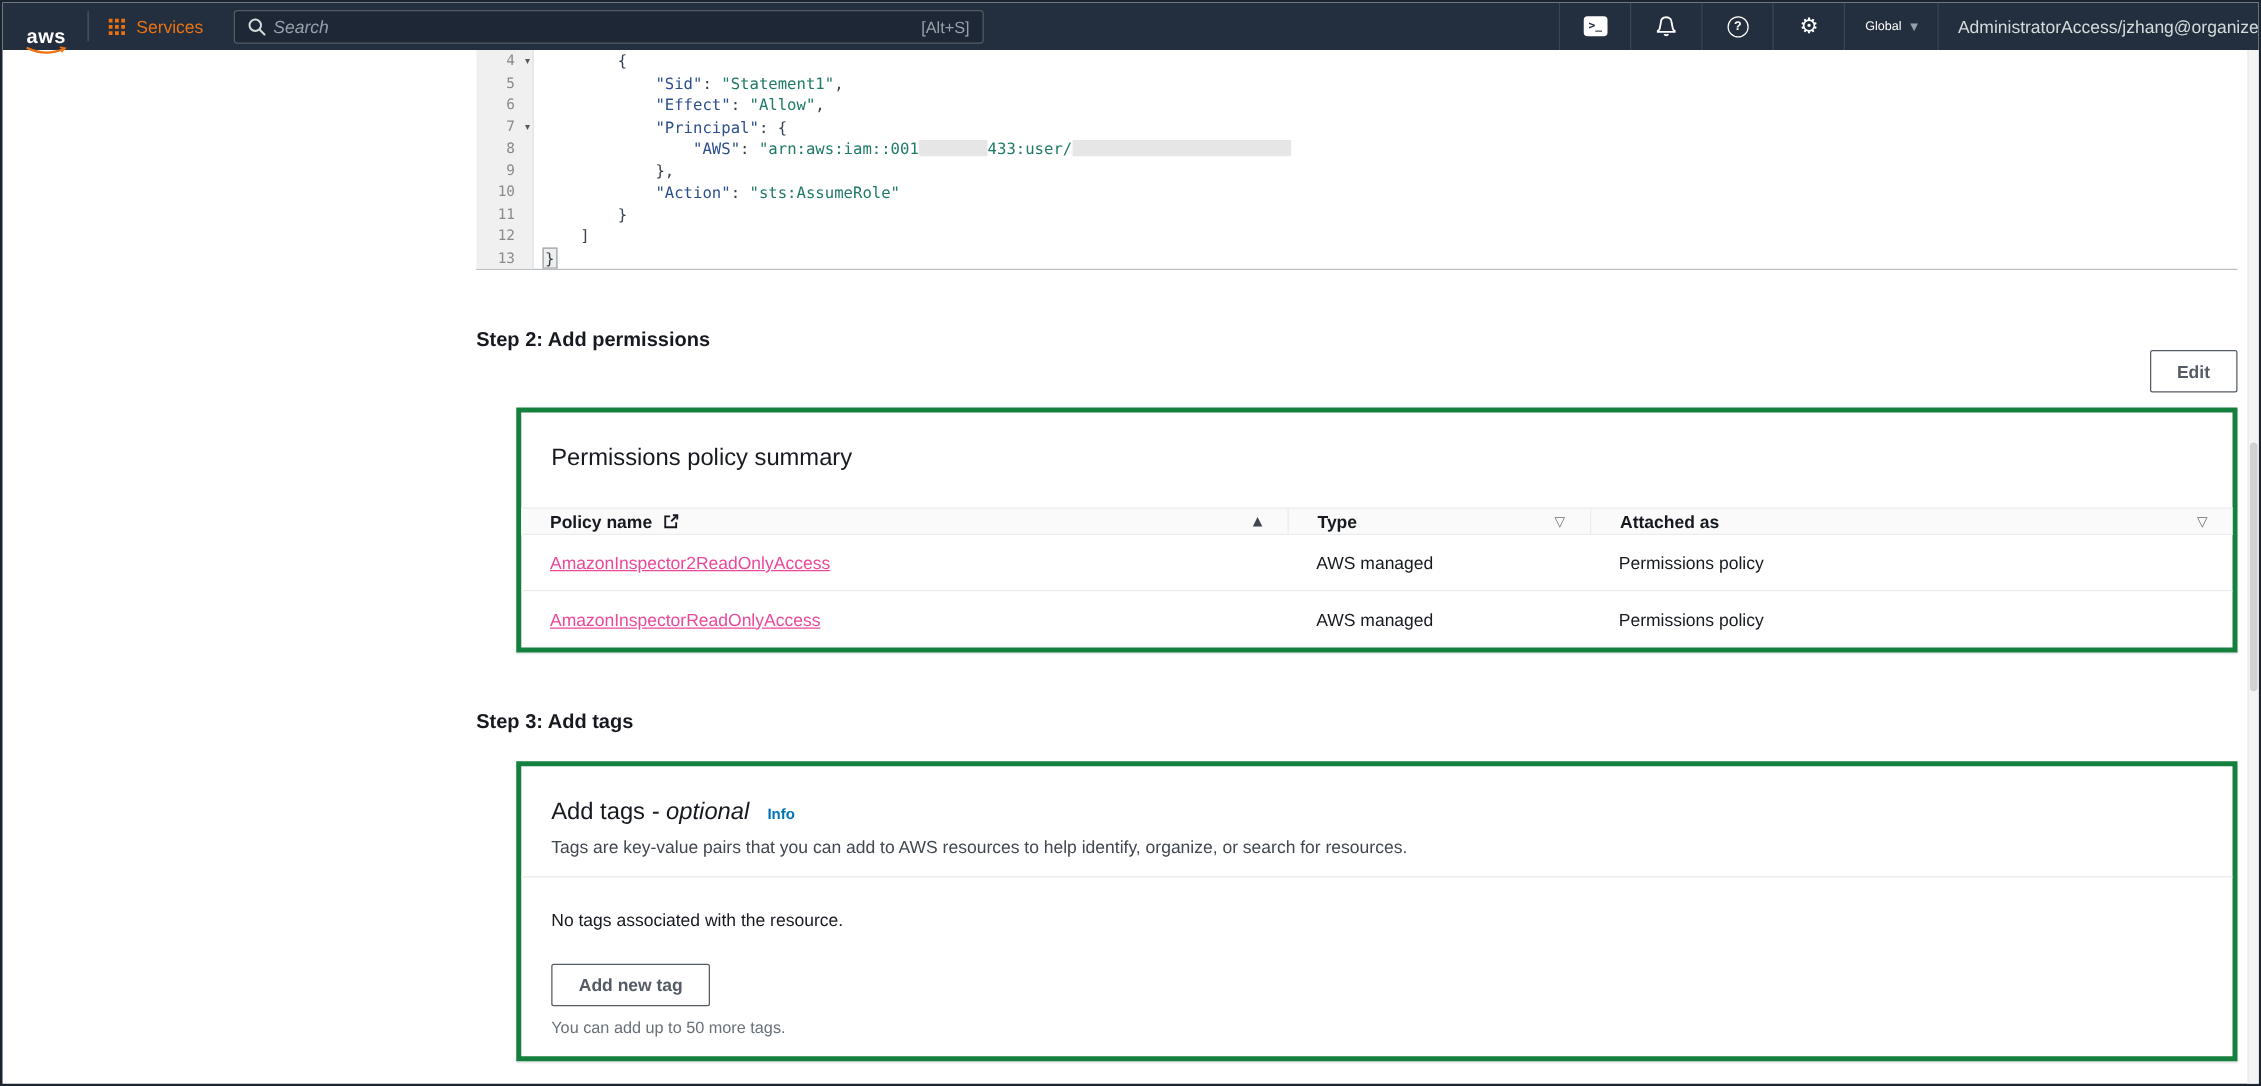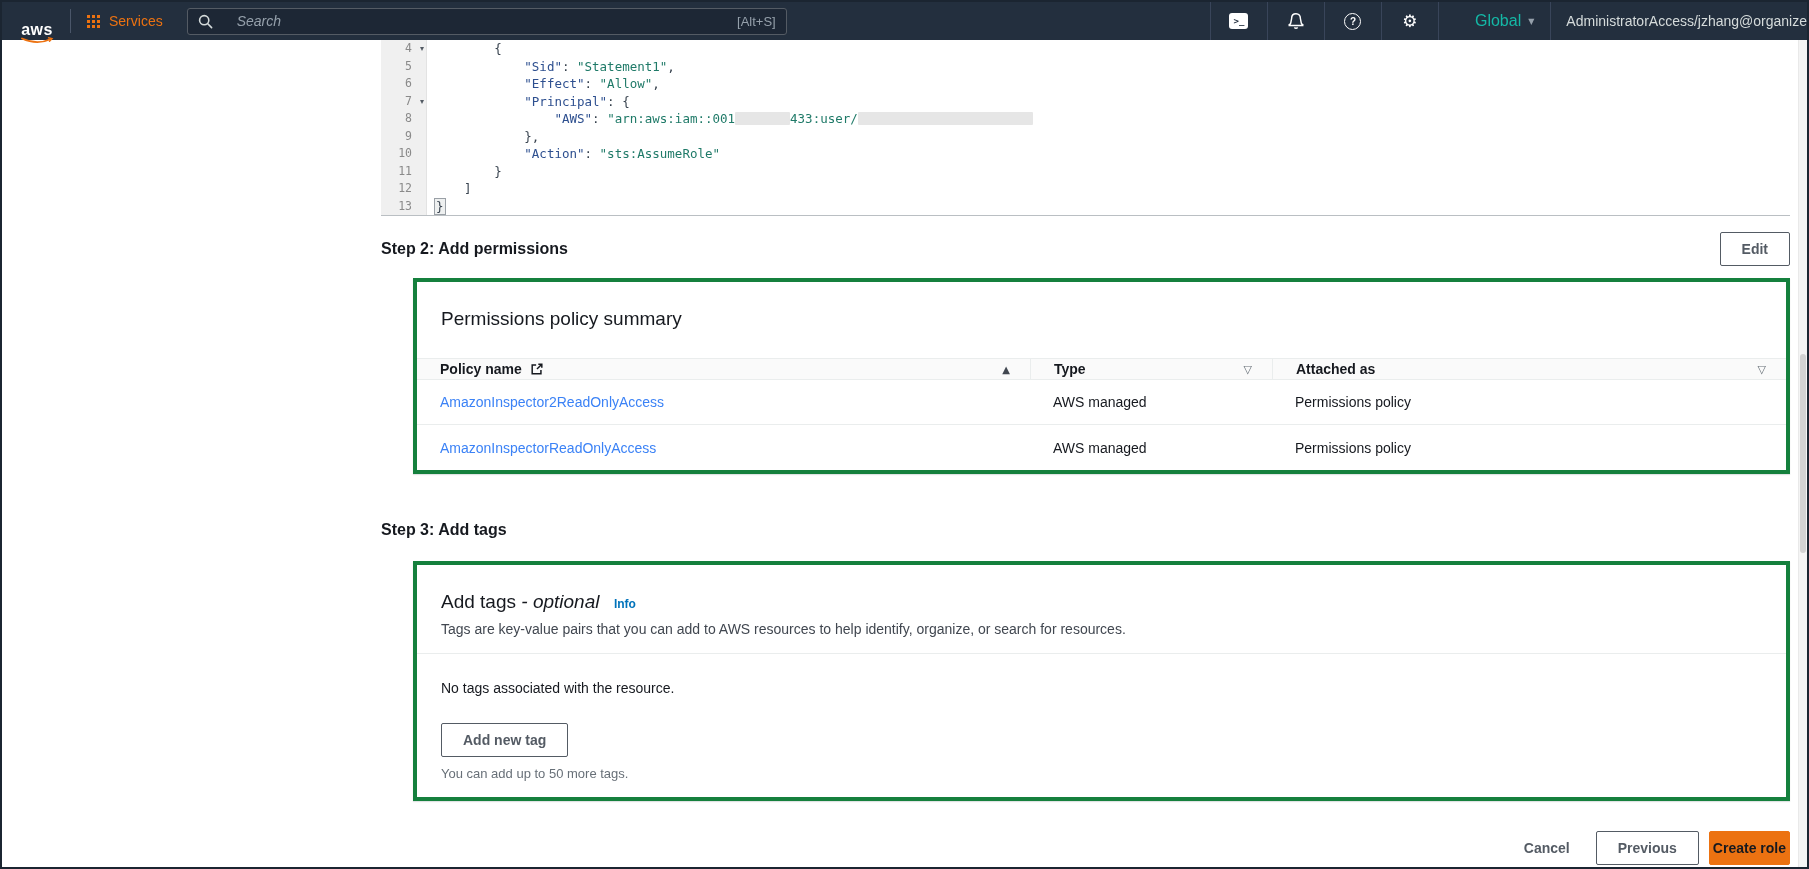--- a/index.html
+++ b/index.html
@@ -13,35 +13,35 @@
   .topbar { height:38px; background:#232f3e; display:flex; align-items:center; position:relative; }
   .logo-wrap { margin-left:14px; display:flex; flex-direction:column; align-items:center; width:42px; }
   .logo-text { color:#ffffff; font-weight:bold; font-size:16px; line-height:15px; letter-spacing:0.5px;margin-top:24px; }
   .tb-sep { width:1px; height:38px; background:#39455a; }
   .tb-sep.short { height:24px; background:#4a5669; margin:0 12px; }
   .services { display:flex; align-items:center; gap:9px; padding:0 4px; cursor:pointer; }
   .grid-icon { display:grid; grid-template-columns:repeat(3,3px); grid-gap:2px; }
   .grid-icon i { width:3px; height:3px; background:#ec7211; display:block; }
   .services-label { color:#ec7211; font-size:14px; }
   .search-box { margin-left:20px; width:600px; height:27px; background:#1d2735; border:1px solid #545b64;
-                border-radius:3px; display:flex; align-items:center; padding:0 10px; gap:22px; }
+                border-radius:3px; display:flex; align-items:center; padding:0 10px; gap:4px; }
   .search-box input { flex:1; background:transparent; border:none; outline:none; color:#eaeded; font-size:14px;
                       font-family:"Liberation Sans",sans-serif; }
   .search-box input::placeholder { color:#95a0ab; font-style:italic; }
   .search-shortcut { color:#95a0ab; font-size:13px; }
   .tb-right { margin-left:auto; display:flex; align-items:center; height:100%; overflow:hidden; }
   .tb-cell { width:56px; height:100%; display:flex; align-items:center; justify-content:center; cursor:pointer; }
   .cloudshell { width:19px; height:16px; background:#ffffff; border-radius:3px; color:#232f3e;
                 font-family:"DejaVu Sans Mono",monospace; font-size:9px; font-weight:bold;
                 display:flex; align-items:center; justify-content:center; }
   .help-circ { width:17px; height:17px; border:1.6px solid #ffffff; border-radius:50%; color:#ffffff;
                font-size:10px; font-weight:bold; display:flex; align-items:center; justify-content:center; }
   .gear { color:#ffffff; font-size:17px; font-family:"DejaVu Sans",sans-serif; line-height:1; }
   .global-cell { display:flex; align-items:center; gap:7px; padding:0 16px; height:100%; cursor:pointer; }
-  .global-label { color:#14b8a6; font-size:16px;margin-left:20px; }
+  .global-label { color:#ffffff; font-size:10px; }
   .caret { color:#95a0ab; font-size:8px; font-family:"DejaVu Sans",sans-serif; }
   .account { color:#d5dbdb; font-size:14px; padding-left:15px; white-space:nowrap; }
 
   
   .scroll-track { position:absolute; top:38px; right:0; bottom:0; width:9px; background:#f4f4f4;
                   border-left:1px solid #e9e9e9; }
   .scroll-thumb { position:absolute; left:1px; right:1px; top:38%; height:24%; background:#d2d2d2; border-radius:4px; }
 
   
   .main-col { margin-left:379px; width:1409px; }
@@ -59,21 +59,21 @@
   .tok-str { color:#1f7a68; }
   .tok-hl { color:#37424e; border:1px solid #9aa0a6; background:#eef0f0; padding:0 1px; }
   .redact { display:inline-block; height:13px; background:#e6e6e6; border-radius:1px; vertical-align:-2px; }
 
   
   .section-row { display:flex; align-items:center; justify-content:space-between; margin-top:16px; min-height:34px; }
   .step-heading { font-size:16px; font-weight:bold; color:#16191f; margin:0; }
 
   .btn { font-family:"Liberation Sans",sans-serif; font-size:14px; font-weight:bold; border-radius:2px;
          cursor:pointer; line-height:1; }
-  .btn-secondary { background:#ffffff; border:1px solid #545b64; color:#545b64; padding:9px 21px; }
+  .btn-secondary { background:#ffffff; border:1px solid #545b64; color:#545b64; padding:9px 21px;margin-top:48px; }
   .btn-primary { background:#ec7211; border:1px solid #ec7211; color:#16191f; padding:9px 3px; }
   .btn-link { background:none; border:none; color:#545b64; padding:9px 0; }
 
   .card { background:#ffffff; border:4px solid #15803d; box-shadow:0 1px 1px rgba(0,28,36,0.12);margin-left:32px; }
   .card.permissions { margin-top:12px; }
   .card-title-block { padding:26px 24px 28px; }
   .card-title { font-size:19px; color:#16191f; }
   .title-optional { font-style:italic; }
   .info-link { font-size:12px; font-weight:bold; color:#0073bb; margin-left:10px; text-decoration:none; cursor:pointer; }
   .card-desc { margin-top:8px; font-size:14px; color:#414750; }
@@ -84,21 +84,21 @@
   .t-cell { display:flex; align-items:center; padding:0 20px 0 23px; }
   .c1 { width:613px; justify-content:space-between; }
   .c2 { width:242px; justify-content:space-between;gap:34px; }
   .c3 { flex:1; justify-content:space-between; }
   .t-header .c2, .t-header .c3 { border-left:1px solid #eaeded; }
   .hdr-label { display:flex; align-items:center; gap:8px; }
   .sort-icon { font-size:10px; color:#414750; font-family:"DejaVu Sans",sans-serif; }
   .filter-icon { font-size:11px; color:#687078; font-family:"DejaVu Sans",sans-serif; cursor:pointer; }
   .t-row { display:flex; height:45px; border-bottom:1px solid #eaeded; font-size:14px; color:#16191f; }
   .t-row:last-child { border-bottom:none; }
-  .policy-link { color:#3b82f6; cursor:pointer; }
+  .policy-link { color:#ec4899; text-decoration:underline; cursor:pointer; }
 
   
   .card.tags { margin-top:21px; }
   .tags-head { padding:26px 24px 16px; border-bottom:1px solid #eaeded; }
   .tags-body { padding:26px 24px 16px; }
   .empty-text { font-size:14px; color:#16191f; }
   .add-tag-btn { margin-top:27px; }
   .limit-note { margin-top:9px; font-size:13px; color:#687078; }
 
   

